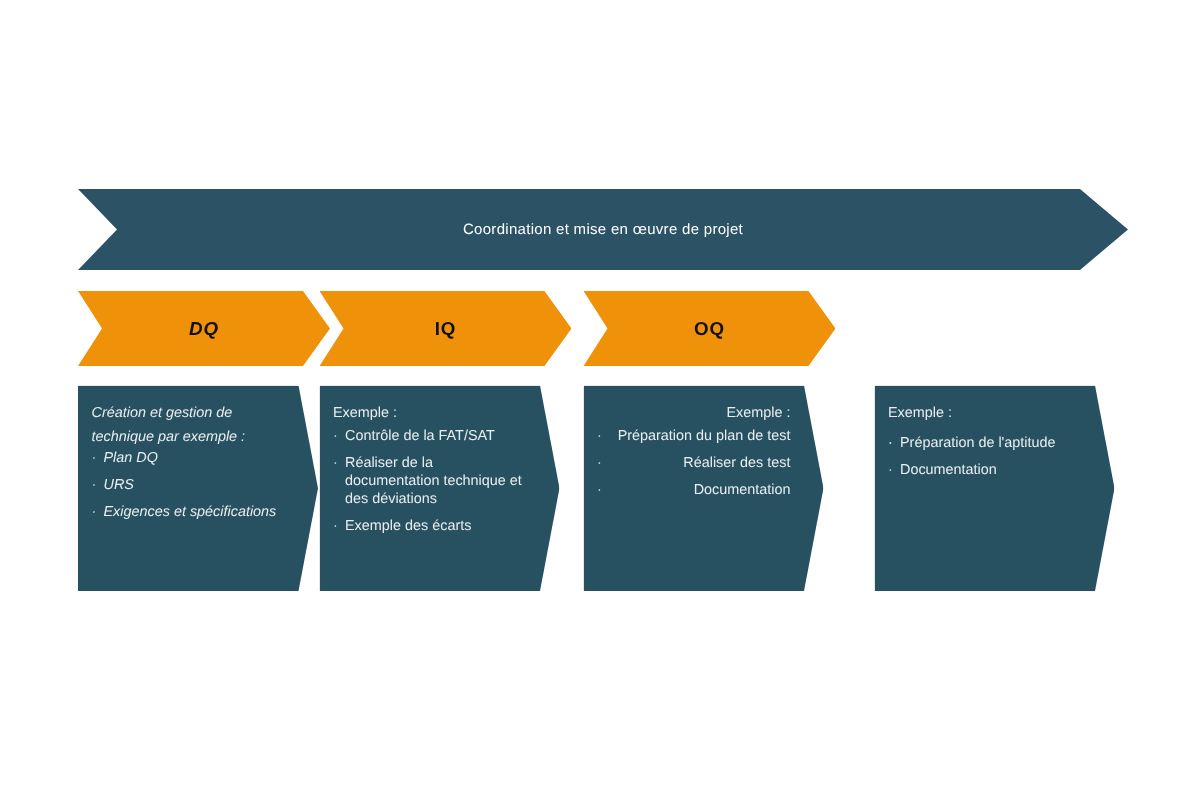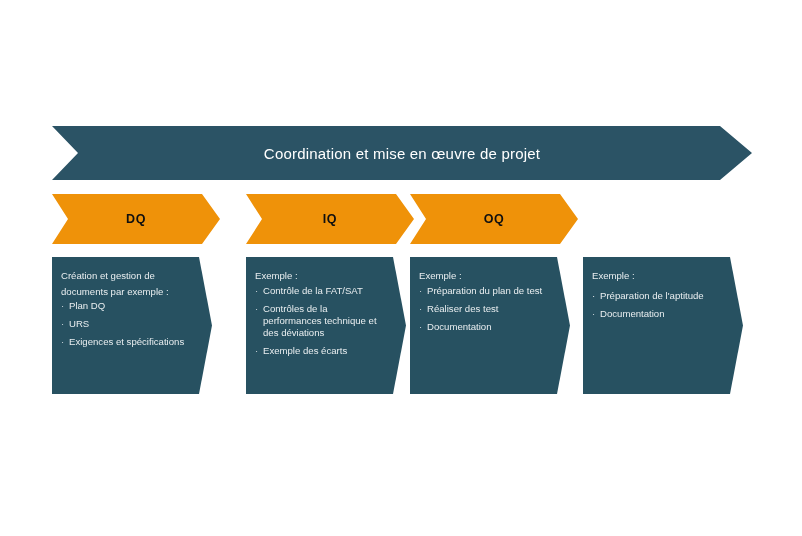--- a/index.html
+++ b/index.html
@@ -34,42 +34,42 @@
     height: 54px;
     background: #2b5365;
     -webkit-clip-path: polygon(0 0, 668px 0, 700px 50%, 668px 100%, 0 100%, 26px 50%);
     clip-path: polygon(0 0, 668px 0, 700px 50%, 668px 100%, 0 100%, 26px 50%);
     display: flex;
     align-items: center;
     justify-content: center;
   }
   .banner-label {
     color: #ffffff;
-    font-size: 15px;
+    font-size: 10px;
     letter-spacing: 0.2px;
     white-space: nowrap;
   }
 
   
   .stages {
     position: absolute;
     left: 52px;
     top: 194px;
     width: 700px;
     height: 210px;
   }
   .stage {
     position: absolute;
     top: 0;
     width: 168px;
     height: 210px;
   }
-  .stage.s0 { left: 0px; }
-  .stage.s1 { left: 194px; }
-  .stage.s2 { left: 358px; }
+  .stage.s0 { left: 0px; font-style: italic; }
+  .stage.s1 { left: 161px; }
+  .stage.s2 { left: 337px; text-align: right; }
   .stage.s3 { left: 531px; }
 
   
   .chevron {
     position: absolute;
     left: 0;
     top: 0;
     width: 168px;
     height: 50px;
     background: #ef9209;
@@ -135,38 +135,38 @@
     <span class="banner-label">Coordination et mise en œuvre de projet</span>
   </div>
 
   <div class="stages">
 
     <div class="stage s0">
       <div class="chevron">
         <span class="chevron-label">DQ</span>
       </div>
       <div class="panel">
-        <p class="panel-intro">Création et gestion de documents par exemple :</p>
+        <p class="panel-intro">Création et gestion de technique par exemple :</p>
         <ul class="panel-list">
           <li><span class="bullet">·</span><span>Plan DQ</span></li>
           <li><span class="bullet">·</span><span>URS</span></li>
           <li><span class="bullet">·</span><span>Exigences et spécifications</span></li>
         </ul>
       </div>
     </div>
 
     <div class="stage s1">
       <div class="chevron">
         <span class="chevron-label">IQ</span>
       </div>
       <div class="panel">
         <p class="panel-intro">Exemple :</p>
         <ul class="panel-list">
           <li><span class="bullet">·</span><span>Contrôle de la FAT/SAT</span></li>
-          <li><span class="bullet">·</span><span>Contrôles de la performances technique et des déviations</span></li>
+          <li><span class="bullet">·</span><span>Réaliser de la documentation technique et des déviations</span></li>
           <li><span class="bullet">·</span><span>Exemple des écarts</span></li>
         </ul>
       </div>
     </div>
 
     <div class="stage s2">
       <div class="chevron">
         <span class="chevron-label">OQ</span>
       </div>
       <div class="panel">

